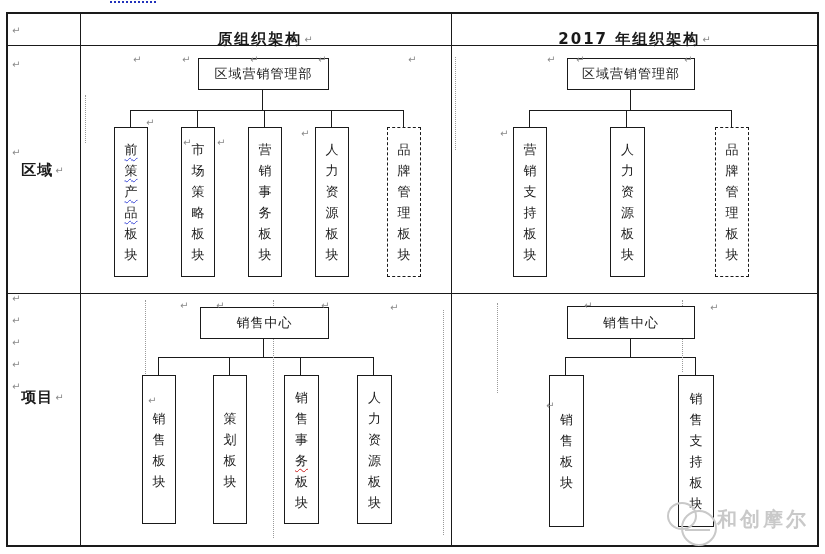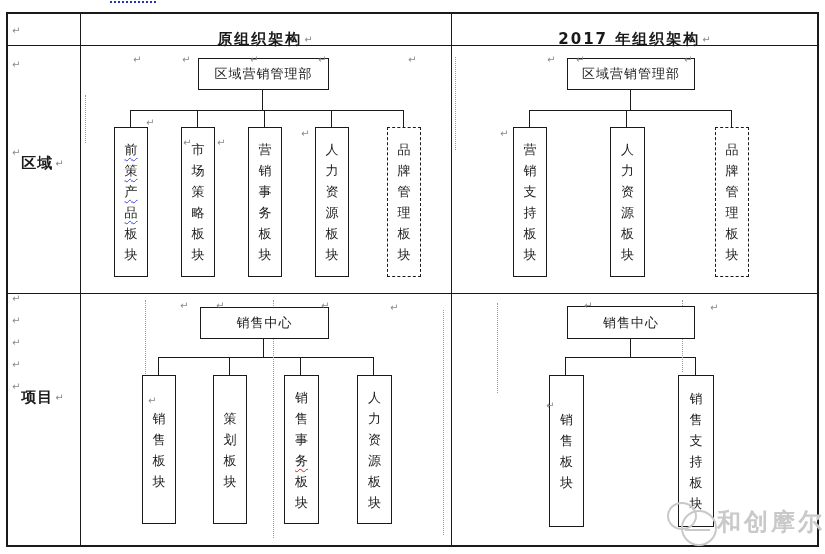--- a/index.html
+++ b/index.html
@@ -25,21 +25,21 @@
   .sq-blue{text-decoration:underline wavy #3b48d6 1px;text-underline-offset:3px;}
   .sq-red{text-decoration:underline wavy #cc2222 1px;text-underline-offset:3px;}
   
   .pil{position:absolute;color:#8a8a8a;font-size:10px;line-height:10px;z-index:3;}
   .pil-inline{color:#8a8a8a;font-size:10px;font-weight:normal;margin-left:2px;}
   .dotcol{position:absolute;width:0;border-left:1px dotted #9a9a9a;z-index:1;}
   .bookmark{position:absolute;left:110px;top:1px;width:46px;height:0;border-top:2px dotted #2233bb;}
   
   .wm-circle{position:absolute;border:2px solid #c9c9c9;border-radius:50%;background:transparent;z-index:6;}
   .wm-chord{position:absolute;height:2px;background:#c9c9c9;z-index:6;}
-  .wm-text{position:absolute;color:#c9c9c9;font-size:24px;font-weight:bold;letter-spacing:3px;z-index:6;}
+  .wm-text{position:absolute;color:#c9c9c9;font-size:20px;font-weight:bold;letter-spacing:3px;z-index:6;}
 </style>
 </head>
 <body>
 
 <div id="stage">
 
   <div class="bookmark"></div>
 
   <div class="tframe"></div>
   <div class="line" style="left:80px;top:12px;width:1px;height:533px;"></div>
@@ -49,21 +49,21 @@
 
   <div class="hdr" style="left:81px;width:370px;">
     <span>原组织架构</span>
     <span class="pil-inline">↵</span>
   </div>
   <div class="hdr" style="left:452px;width:367px;">
     <span>2017 年组织架构</span>
     <span class="pil-inline">↵</span>
   </div>
 
-  <div class="rowlab" style="top:151px;">
+  <div class="rowlab" style="top:158px;">
     <span>区域</span>
     <span class="pil-inline">↵</span>
   </div>
   <div class="rowlab" style="top:385px;">
     <span>项目</span>
     <span class="pil-inline">↵</span>
   </div>
 
   <div>
     <div class="rootbox" style="left:198px;top:58px;width:129px;height:30px;">区域营销管理部</div>

